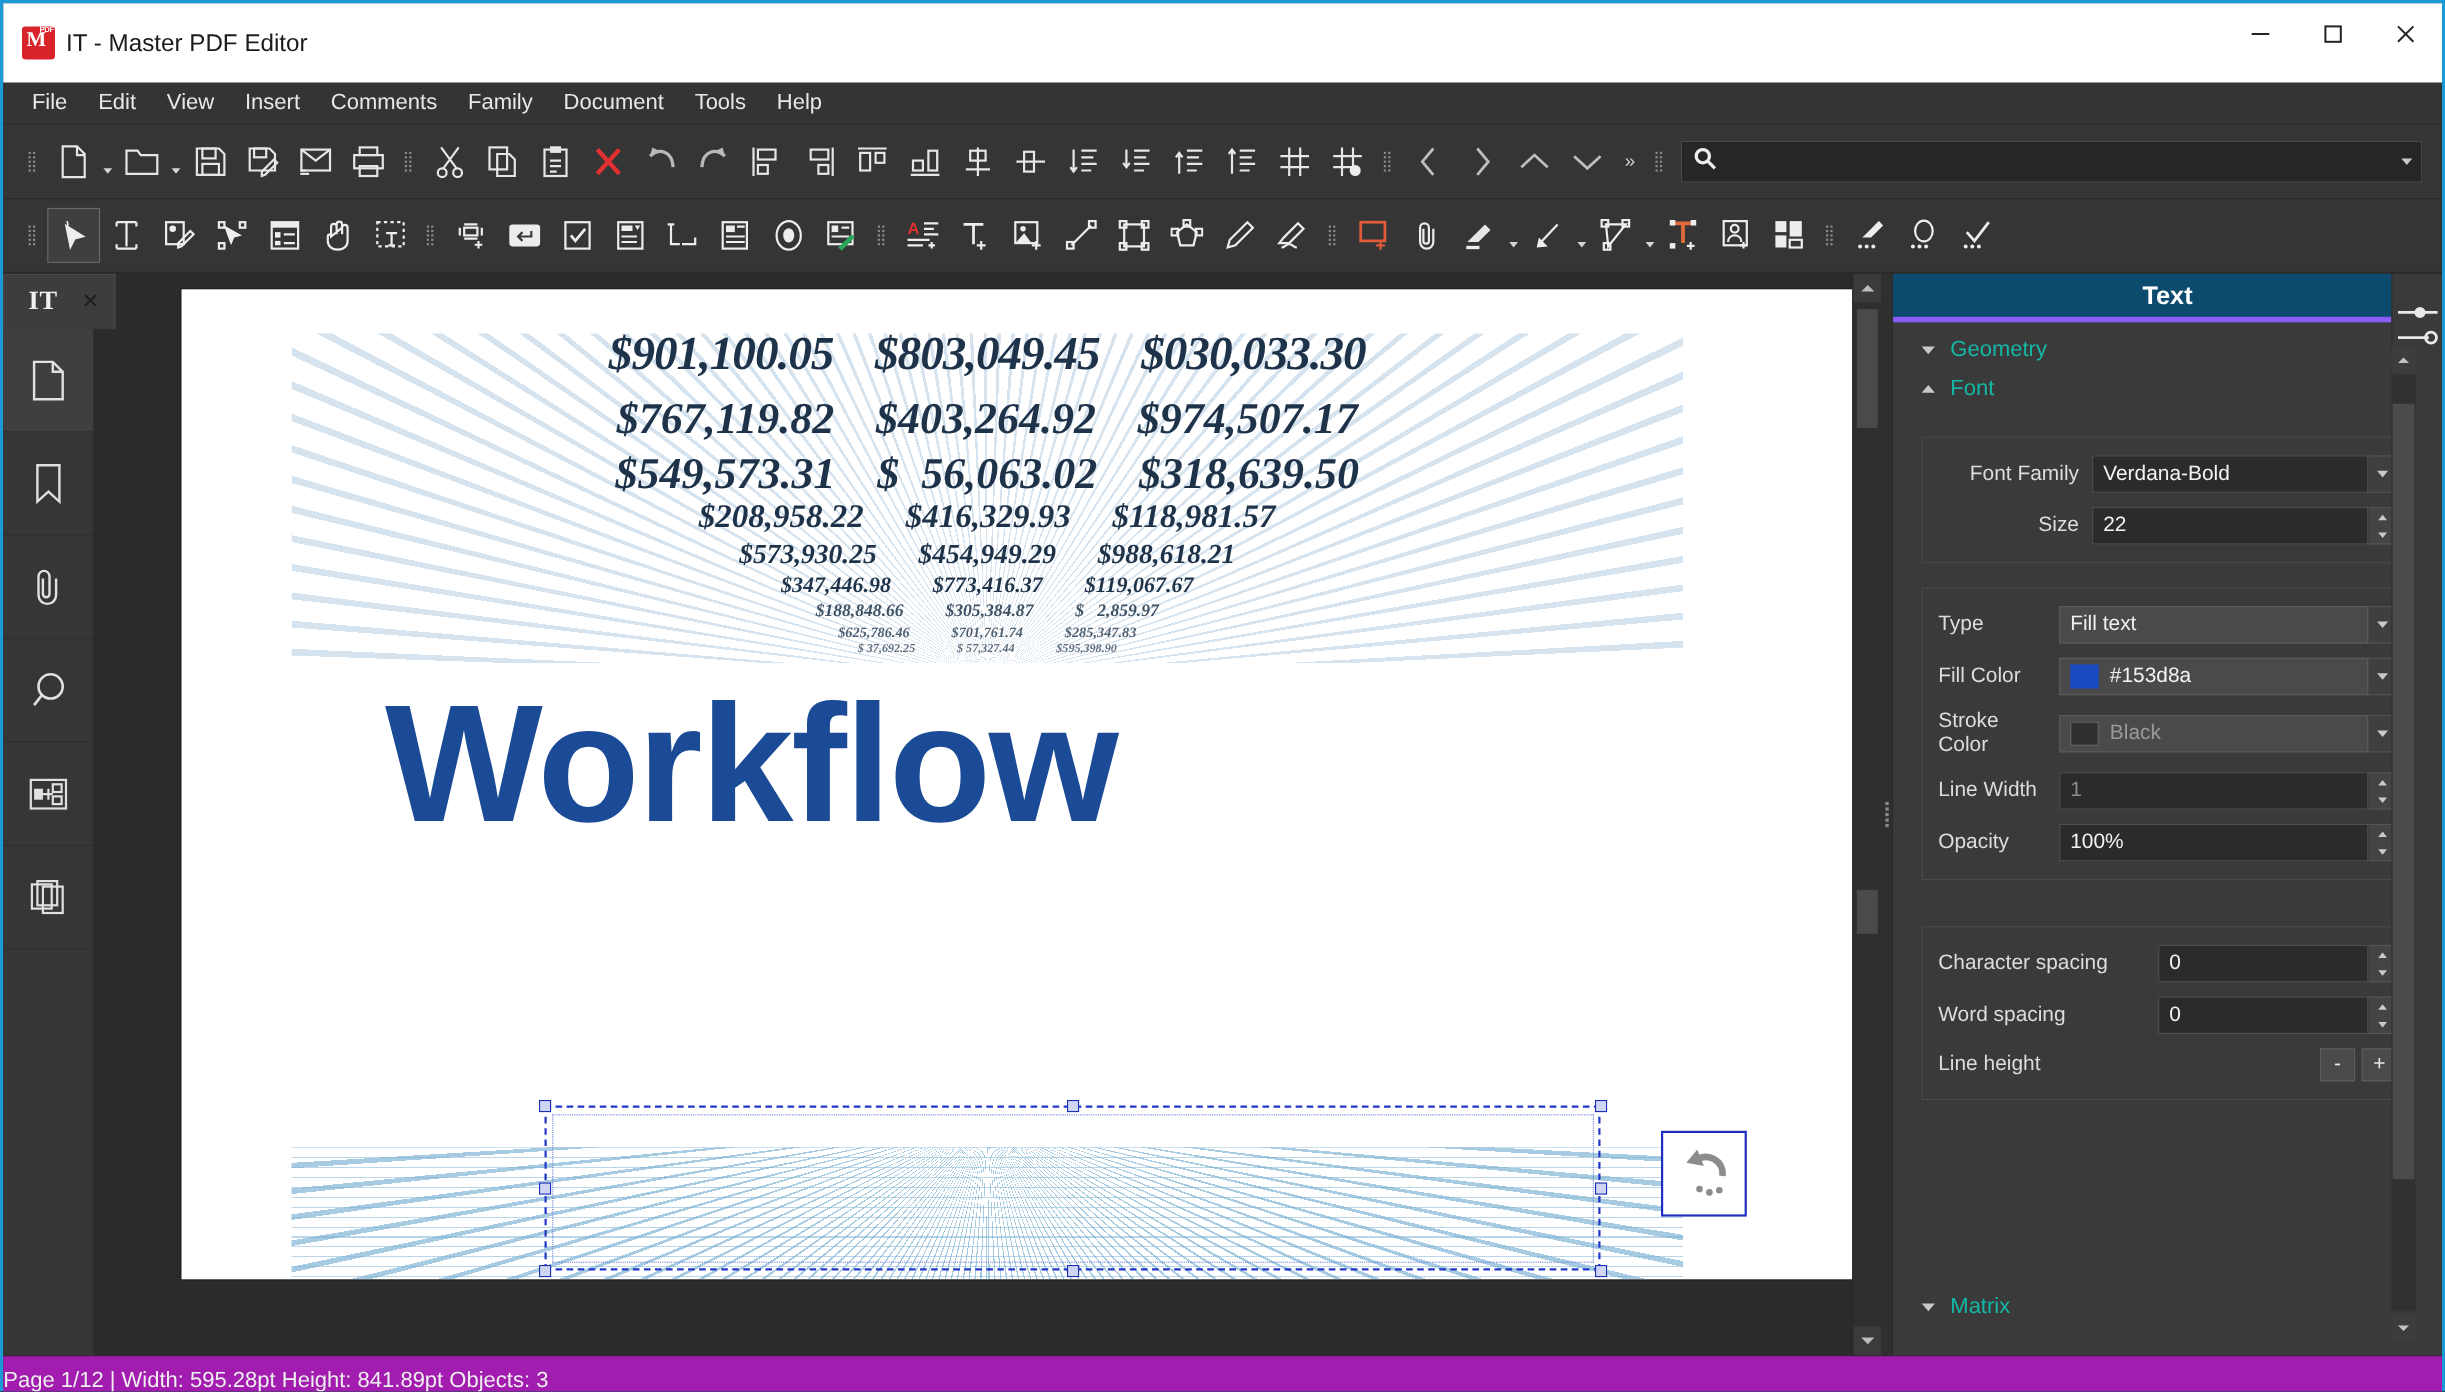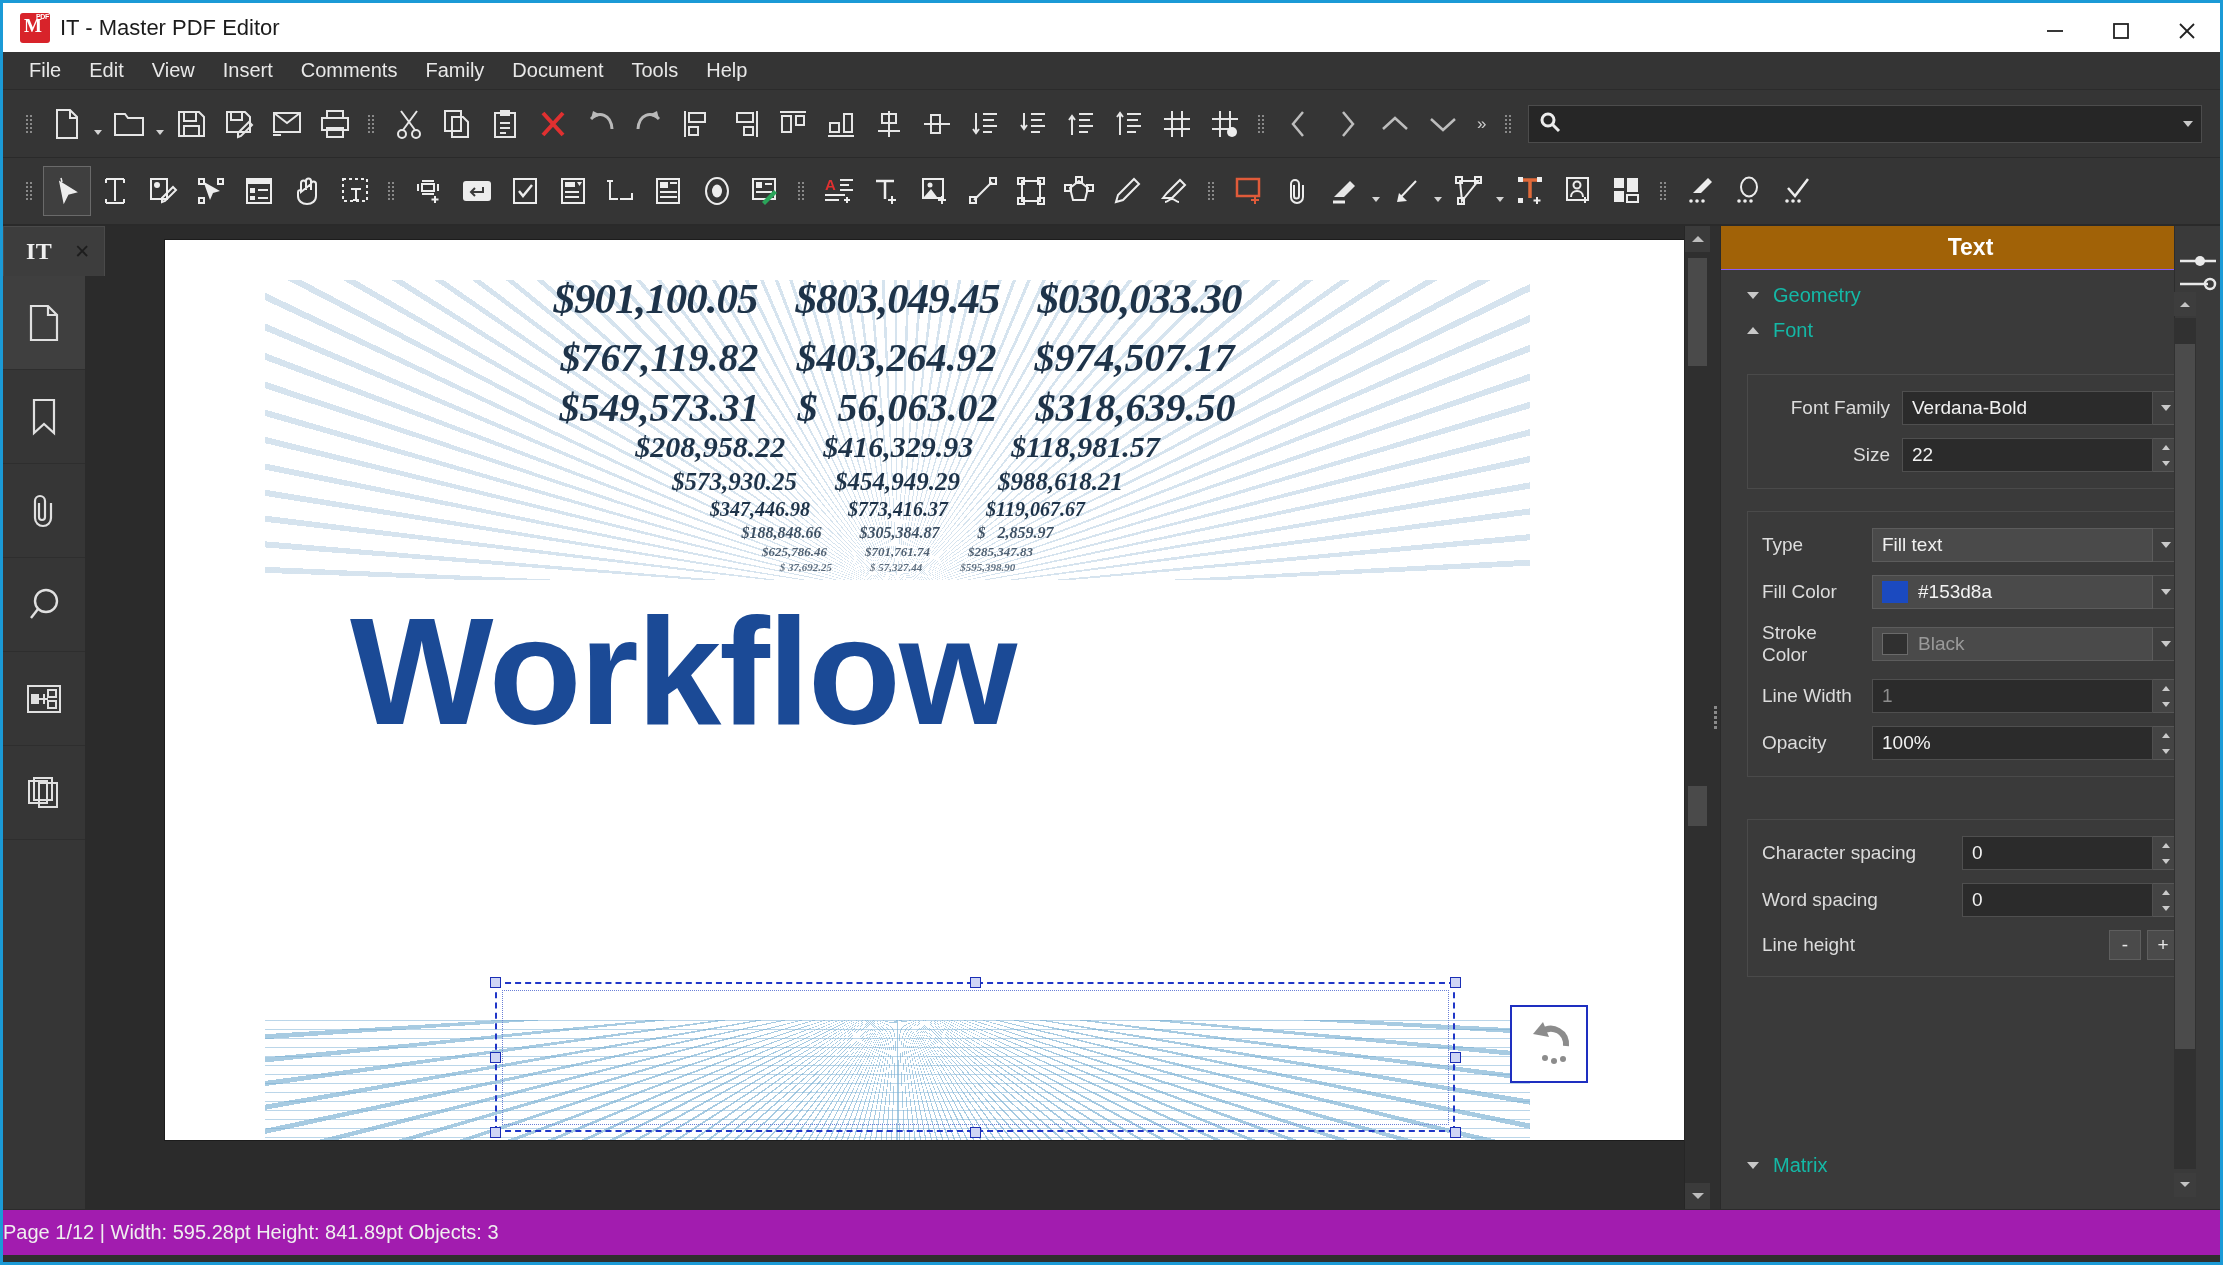--- a/index.html
+++ b/index.html
@@ -2,21 +2,21 @@
 <html><head>
 <meta charset="utf-8">
 <style>
   * { box-sizing: border-box; margin:0; padding:0; }
   html,body { width:2223px; height:1265px; overflow:hidden; background:#2f2f2f;
     font-family:"Liberation Sans", sans-serif; }
   #app { position:relative; width:2223px; height:1265px;
          border:3px solid #1b9ad6; background:#2f2f2f; }
 
   
-  .titlebar { height:49px; background:#ffffff; display:flex; align-items:center;
+  .titlebar { height:72px; background:#ffffff; display:flex; align-items:center;
               position:relative; }
   .app-icon { width:30px; height:30px; margin-left:17px; margin-right:10px;
               background:#d8232a; border-radius:3px; position:relative; display:block; }
   .app-icon::after { content:"M"; position:absolute; left:4px; top:2px; color:#fff;
               font-size:19px; font-weight:bold; font-family:"Liberation Serif",serif; }
   .app-icon .pdf { position:absolute; right:1px; top:0px; font-size:7px; color:#fff;
               font-weight:bold; letter-spacing:-.3px;}
   .title-text { font-size:22px; color:#1b1b1b; }
   .winbtns { position:absolute; right:0; top:0; height:56px; display:flex; }
   .winbtn { width:66px; height:56px; display:flex; align-items:center;
@@ -128,23 +128,23 @@
             background:#4a4a4a; }
 
   
   .splitter { width:10px; background:#2f2f2f; display:flex; align-items:center;
               justify-content:center;}
   .splitter i { width:3px; height:3px; background:#8a8a8a; display:block; margin:1px;}
 
   
   .rightpanel { width:500px; background:#3a3a3a; position:relative;
                 border-left:1px solid #2a2a2a; }
-  .rp-title { height:44px; background:#a16207; display:flex; align-items:center;
+  .rp-title { height:44px; background:#0c4a6e; display:flex; align-items:center;
               justify-content:center; color:#ffffff; font-size:23px; font-weight:bold;
-              border-bottom:1px solid #8b5cf6;}
+              border-bottom:5px solid #8b5cf6;}
   .rp-body { position:absolute; top:44px; bottom:0; left:0; right:0;
              padding:8px 0 0 0; }
   .section-hdr { display:flex; align-items:center; gap:14px; padding:6px 0 6px 26px;
              color:#14b8a6; font-size:20px; }
   .tri-down { width:0;height:0;border-left:6px solid transparent;
              border-right:6px solid transparent;border-top:7px solid #c8c8c8;}
   .tri-up { width:0;height:0;border-left:6px solid transparent;
              border-right:6px solid transparent;border-bottom:7px solid #c8c8c8;}
   .groupbox { margin:22px 26px 0 26px; border:1px solid #4a4a4a; padding:16px 14px; }
   .row { display:flex; align-items:center; margin-bottom:13px; }

